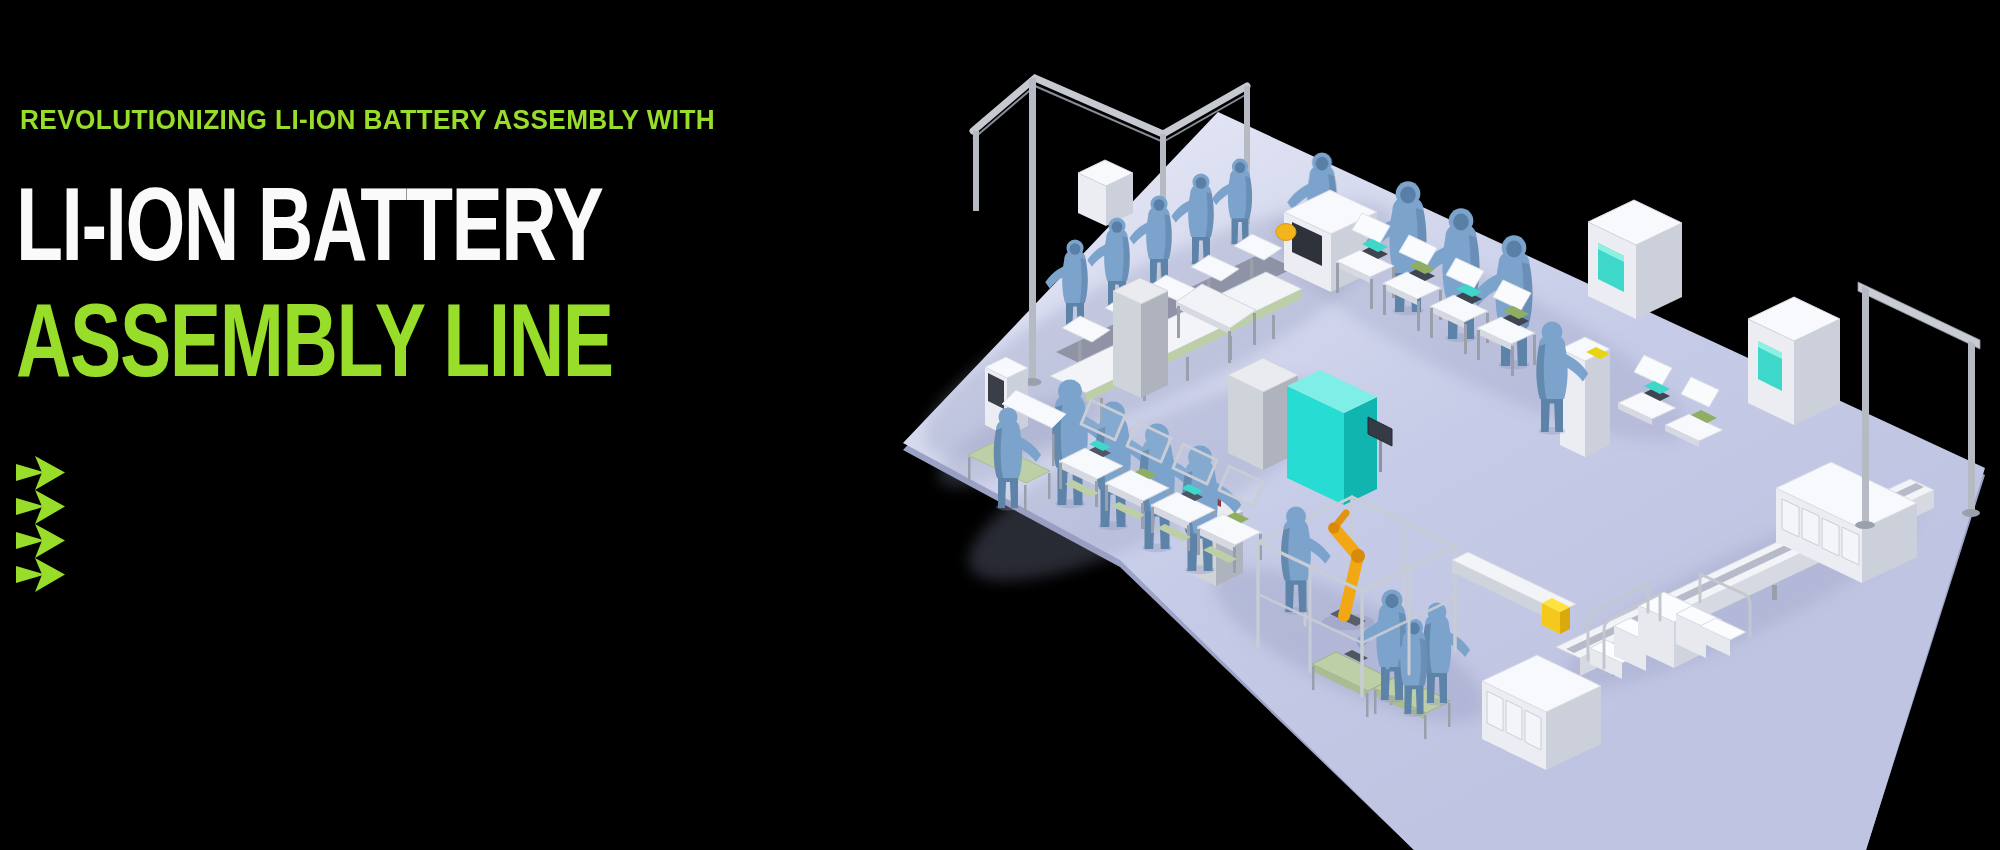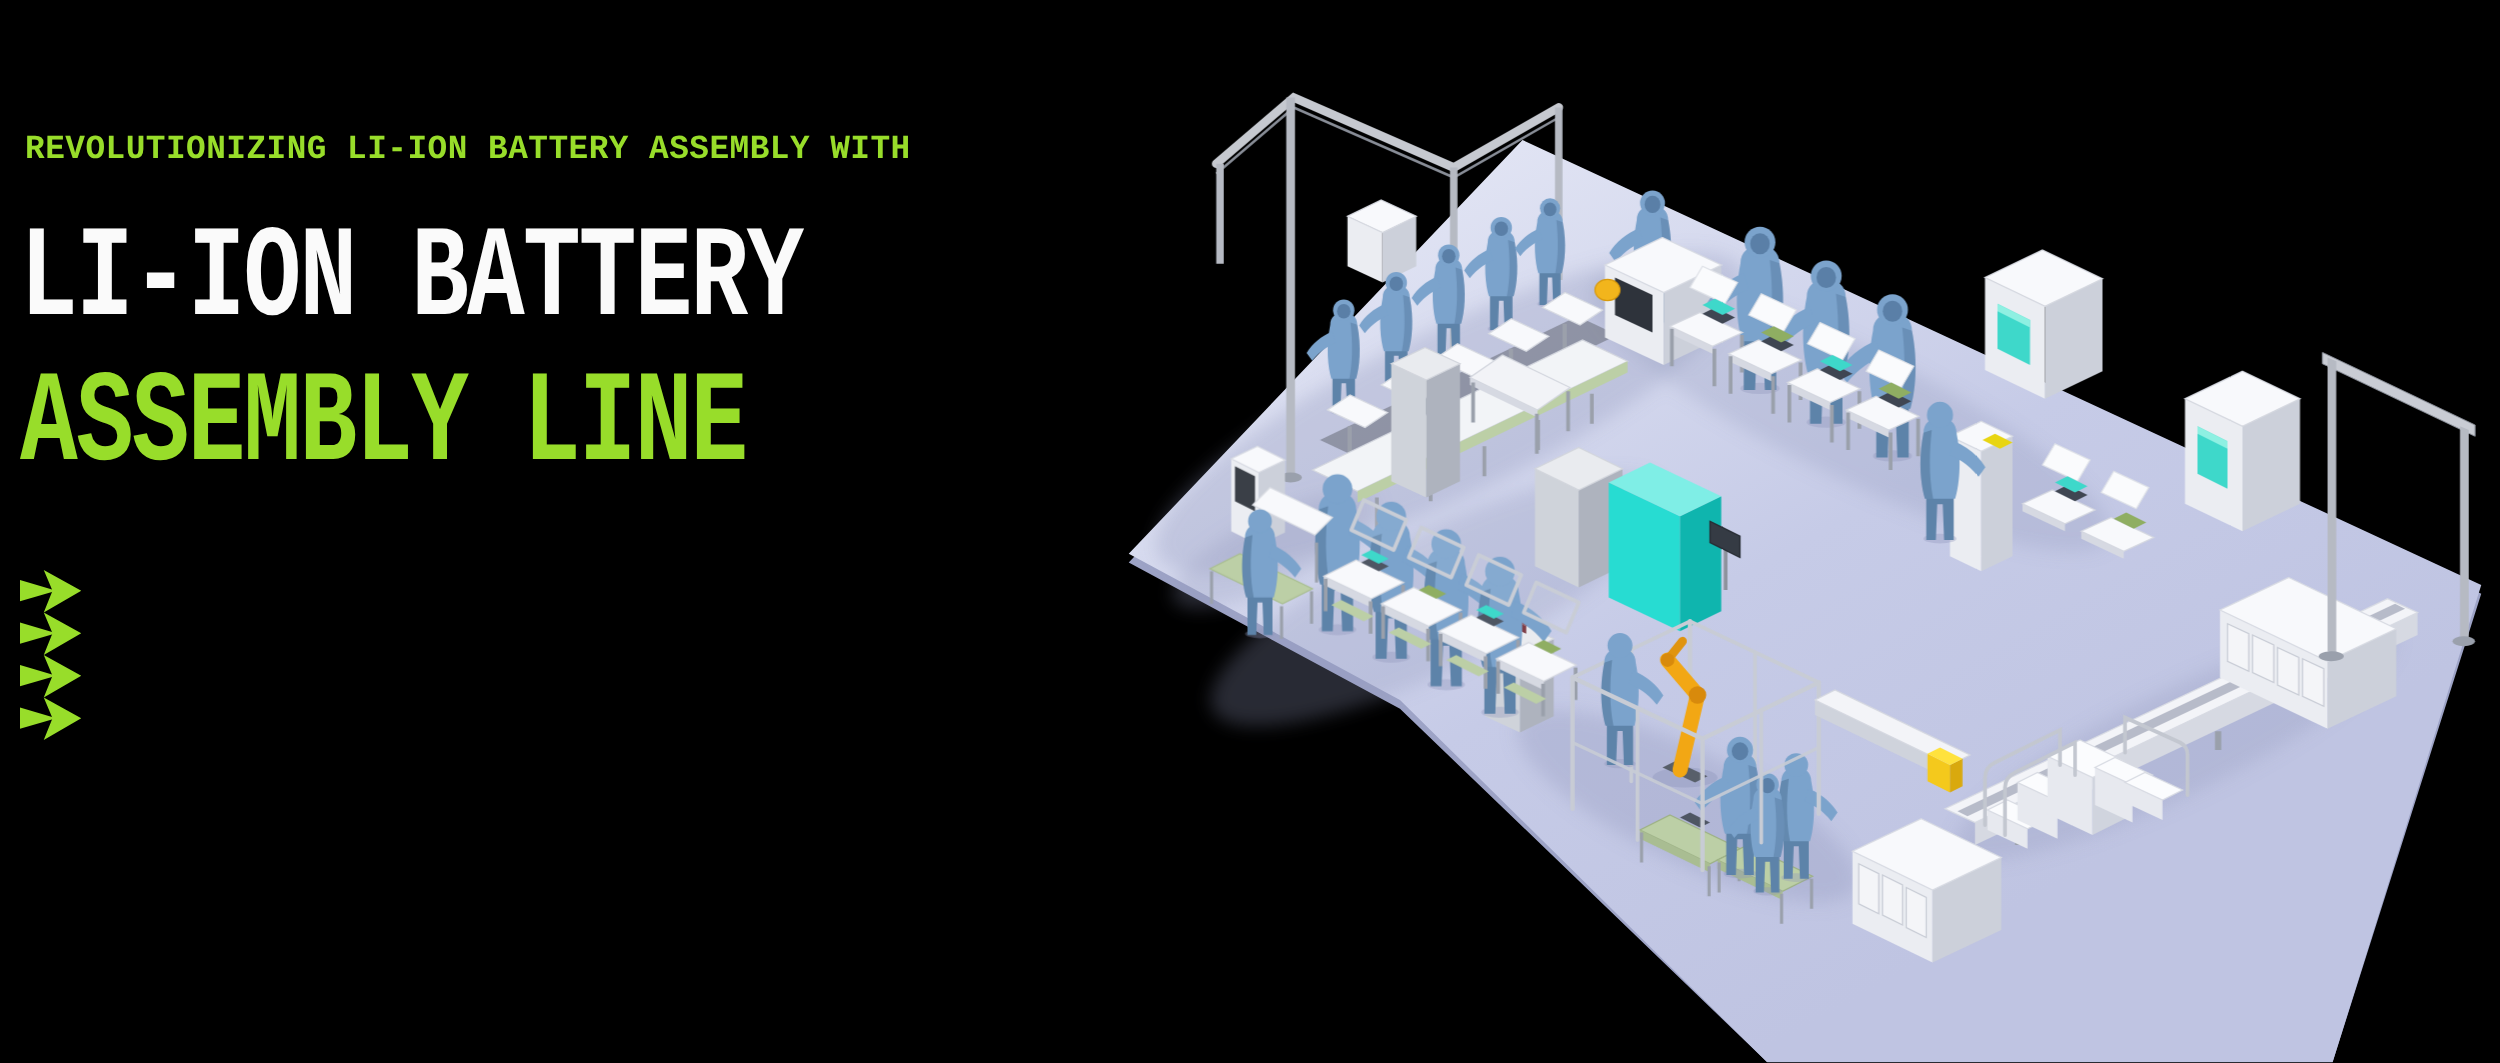--- a/index.html
+++ b/index.html
@@ -1,21 +1,21 @@
 <!DOCTYPE html>
 <html style="--background: #000000; --accent-green: #98DD2A; --title-white: #FAFAFA; --floor: #C6CBE7; --floor-light: #E2E5F4; --floor-edge: #9DA3C6; --machine-white: #F8F9FC; --machine-side: #EBEDF2; --machine-dark-side: #CCD0DA; --frame-gray: #B6BAC3; --dark-panel: #3A3F47; --bench-green: #BCCFA6; --worker: #7BA3CC; --worker-dark: #5D83A9; --teal: #27DCD2; --teal-top: #7FEEE6; --teal-side: #0FB5AE; --screen-teal: #3ED8CA; --robot: #F2A714; --shadow: #8F96BB;"><head>
 <meta charset="utf-8">
 <style>
   html,body{margin:0;padding:0;}
   body{
     width:2000px;height:850px;position:relative;overflow:hidden;
     background:var(--background,#000);
     font-family:"Liberation Sans","DejaVu Sans",sans-serif;
   }
-  .hero{position:absolute;inset:0;font-family:Liberation Mono, monospace;}
+  .hero{position:absolute;inset:0;}
   .eyebrow{
     position:absolute;left:20px;top:107px;margin:0;
     font-size:27px;font-weight:700;letter-spacing:.4px;line-height:1;
     color:var(--accent-green,#98dd2a);
     transform:scaleX(.97);transform-origin:left top;white-space:nowrap;
   }
   .title{position:absolute;left:16px;margin:0;line-height:1;font-weight:700;
     font-size:104px;letter-spacing:-2px;white-space:nowrap;
     transform:scaleX(.74);transform-origin:left top;}
   .title.l1{top:172px;color:var(--title-white,#fafafa);}

